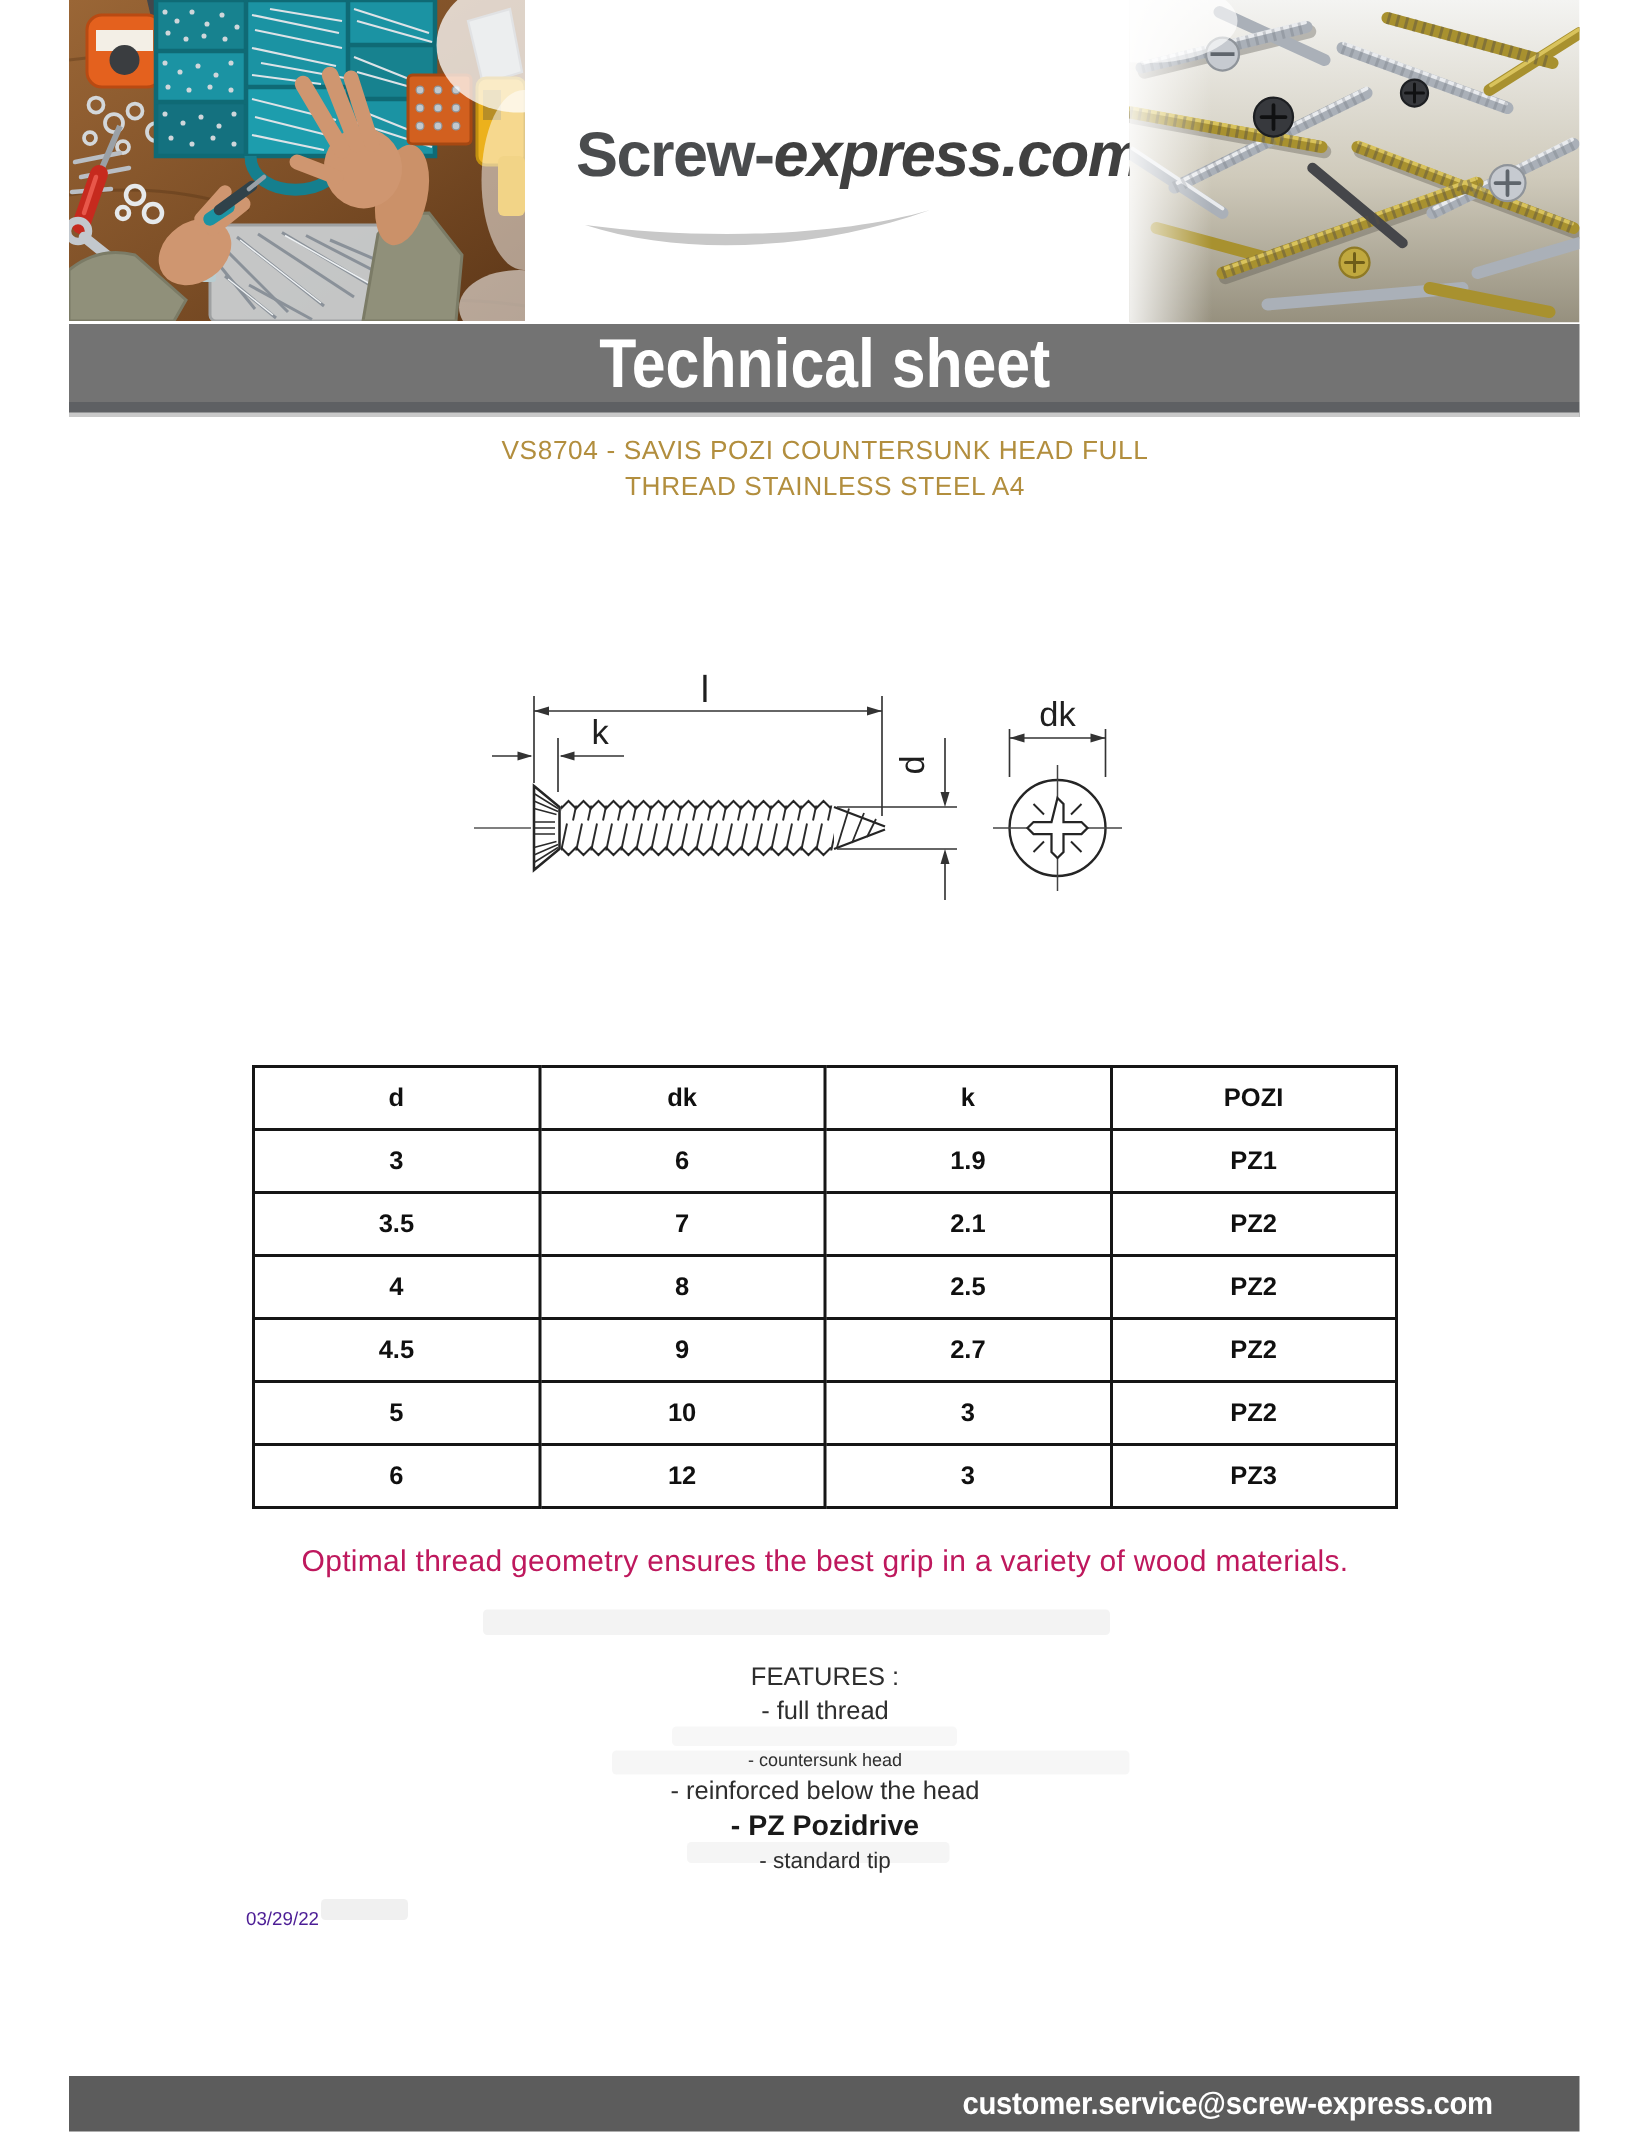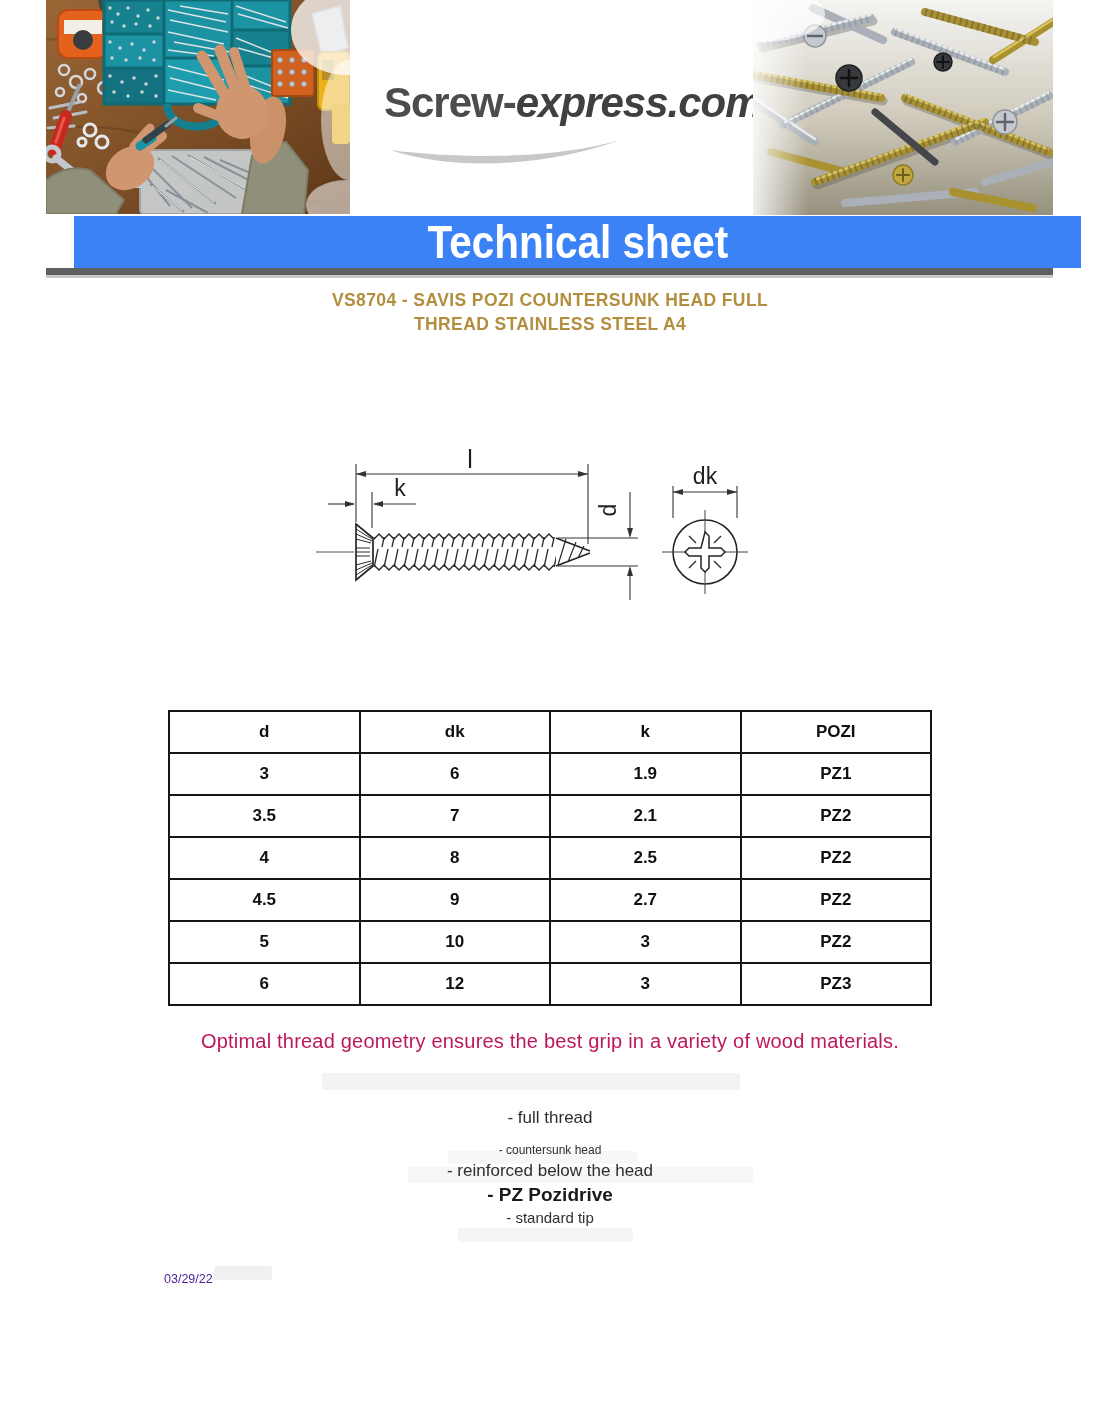--- a/index.html
+++ b/index.html
@@ -12,30 +12,30 @@
   
   #photo-left  { left:46px;  top:0; width:304px; height:214px; }
   #photo-right { left:753px; top:0; width:300px; height:215px; }
   #logo { left:384px; top:82px; width:345px; height:95px; }
   .logo-text { font-size:42px; font-weight:bold; letter-spacing:-1px; white-space:nowrap; line-height:1; }
   .logo-p1 { color:#4A4C4E; }
   .logo-p2 { color:#404040; font-style:italic; }
   #logo-swoosh { position:absolute; left:4px; top:56px; width:235px; height:32px; }
 
   
-  #banner { left:46px; top:216px; width:1007px; height:52px; background:#3b82f6;
-            display:flex; align-items:center; justify-content:center;margin-left:28px; }
+  #banner { left:46px; top:216px; width:1007px; height:52px; background:#737373;
+            display:flex; align-items:center; justify-content:center; }
   #banner span { color:#fff; font-weight:bold; font-size:46px; line-height:1;
                  transform:scaleX(.88); white-space:nowrap; }
   #divider { left:46px; top:268px; width:1007px; height:7px; background:#5E6063;
              border-bottom:3px solid #C9C9C9; }
 
   
   #title { left:0; top:288px; width:1100px; text-align:center; color:#B28E3E;
-           font-size:17.5px; font-weight:bold; letter-spacing:.4px; line-height:24px; }
+           font-size:17.5px; font-weight:normal; letter-spacing:.4px; line-height:24px; }
 
   
   #diagram { left:300px; top:428px; width:470px; height:184px; }
   #diagram text { font-family:"Liberation Sans", sans-serif; fill:#1f1f1f; }
 
   
   #dims-table { position:absolute; left:168px; top:710px; width:764px;
                 border-collapse:collapse; table-layout:fixed; }
   #dims-table th, #dims-table td {
     border:2px solid #161616; height:40px; text-align:center; vertical-align:middle;
@@ -516,23 +516,27 @@
   <div class="smudge" id="sm2"></div>
   <div class="smudge" id="sm3"></div>
   <div class="smudge" id="sm4"></div>
   <div class="smudge" id="sm5"></div>
 
   <div class="abs" id="desc">
     <p class="d2">Optimal thread geometry ensures the best grip in a variety of wood materials.</p>
   </div>
 
   <div class="abs" id="features">
+    <p class="fh">FEATURES :</p>
     <p class="f0">- full thread</p>
     <p class="f1">- countersunk head</p>
     <p class="f2">- reinforced below the head</p>
     <p class="f3">- PZ Pozidrive</p>
     <p class="f4">- standard tip</p>
   </div>
 
   <div class="abs" id="date">03/29/22</div>
 
+  <div class="abs" id="footer">
+    <span>customer.service@screw-express.com</span>
+  </div>
 
 </div>
 
 </body></html>

